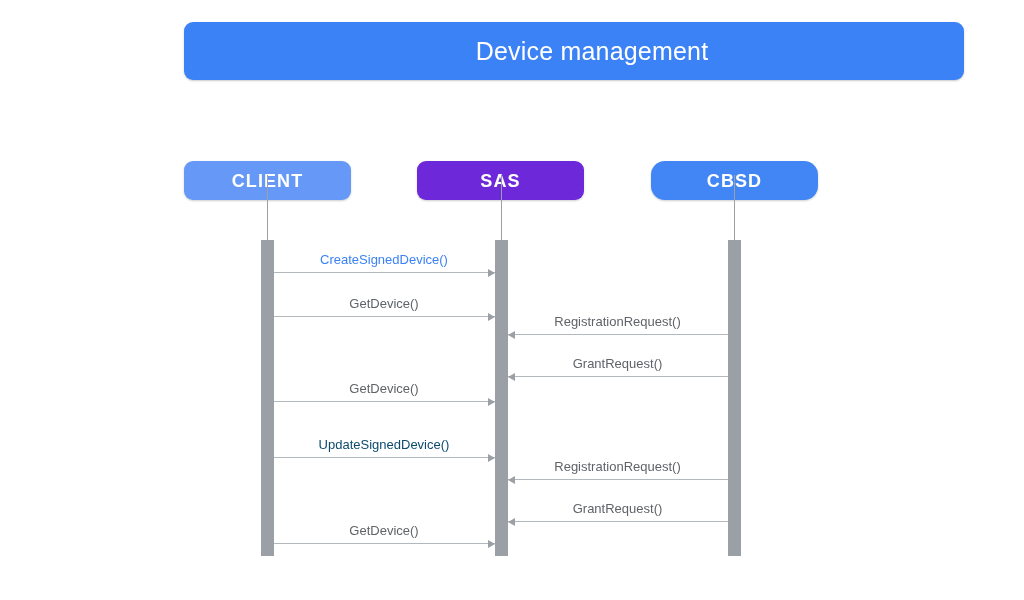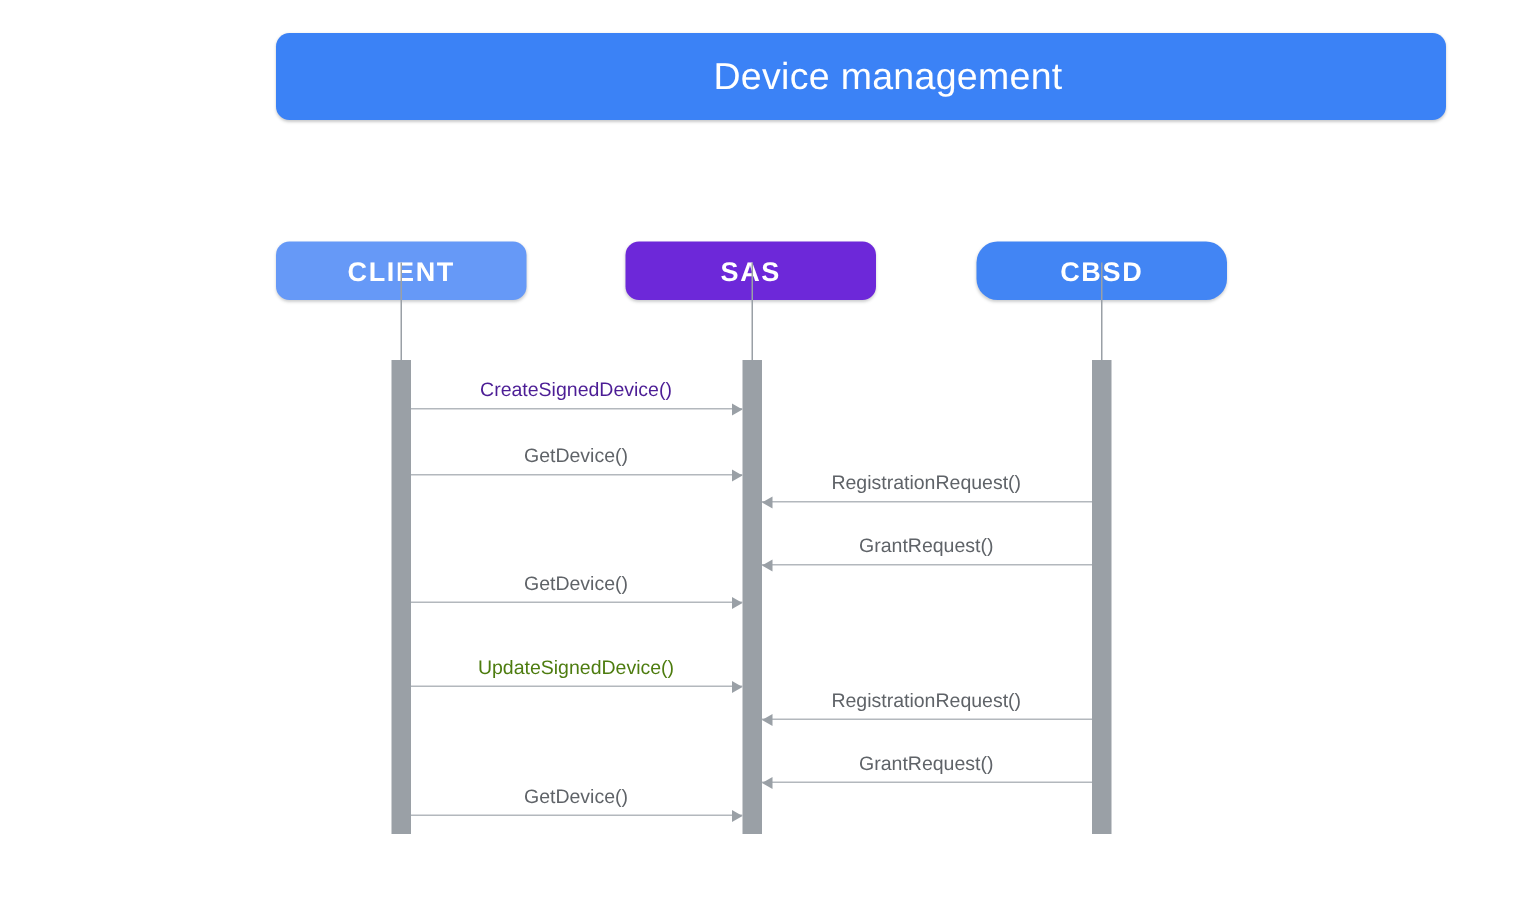--- a/index.html
+++ b/index.html
@@ -148,21 +148,21 @@
   <div class="lifeline" style="left: 734px; top: 175px; height: 65px;"></div>
 
   <div class="activation-bar" style="left: 260.5px; top: 240px; height: 316px; background: rgb(154, 160, 166);"></div>
   <div class="activation-bar" style="left: 494.5px; top: 240px; height: 316px; background: rgb(154, 160, 166);"></div>
   <div class="activation-bar" style="left: 727.5px; top: 240px; height: 316px; background: rgb(154, 160, 166);"></div>
 
   <div id="messages-layer">
       <div class="message dir-right" style="left: 273.5px; top: 272px; width: 221px;">
         <div class="msg-line" style="background: rgb(179, 184, 189);"></div>
         <div class="msg-arrowhead"></div>
-        <div class="msg-label" style="color: #4c1d95;">CreateSignedDevice()</div>
+        <div class="msg-label" style="color: #3b82f6;">CreateSignedDevice()</div>
       </div>
       <div class="message dir-right" style="left: 273.5px; top: 316px; width: 221px;">
         <div class="msg-line" style="background: rgb(179, 184, 189);"></div>
         <div class="msg-arrowhead"></div>
         <div class="msg-label" style="color: rgb(95, 99, 104);">GetDevice()</div>
       </div>
       <div class="message dir-left" style="left: 507.5px; top: 334px; width: 220px;">
         <div class="msg-line" style="background: rgb(179, 184, 189);"></div>
         <div class="msg-arrowhead"></div>
         <div class="msg-label" style="color: rgb(95, 99, 104);">RegistrationRequest()</div>
@@ -173,21 +173,21 @@
         <div class="msg-label" style="color: rgb(95, 99, 104);">GrantRequest()</div>
       </div>
       <div class="message dir-right" style="left: 273.5px; top: 401px; width: 221px;">
         <div class="msg-line" style="background: rgb(179, 184, 189);"></div>
         <div class="msg-arrowhead"></div>
         <div class="msg-label" style="color: rgb(95, 99, 104);">GetDevice()</div>
       </div>
       <div class="message dir-right" style="left: 273.5px; top: 457px; width: 221px;">
         <div class="msg-line" style="background: rgb(179, 184, 189);"></div>
         <div class="msg-arrowhead"></div>
-        <div class="msg-label" style="color: #4d7c0f;">UpdateSignedDevice()</div>
+        <div class="msg-label" style="color: #0c4a6e;">UpdateSignedDevice()</div>
       </div>
       <div class="message dir-left" style="left: 507.5px; top: 479px; width: 220px;">
         <div class="msg-line" style="background: rgb(179, 184, 189);"></div>
         <div class="msg-arrowhead"></div>
         <div class="msg-label" style="color: rgb(95, 99, 104);">RegistrationRequest()</div>
       </div>
       <div class="message dir-left" style="left: 507.5px; top: 521px; width: 220px;">
         <div class="msg-line" style="background: rgb(179, 184, 189);"></div>
         <div class="msg-arrowhead"></div>
         <div class="msg-label" style="color: rgb(95, 99, 104);">GrantRequest()</div>

